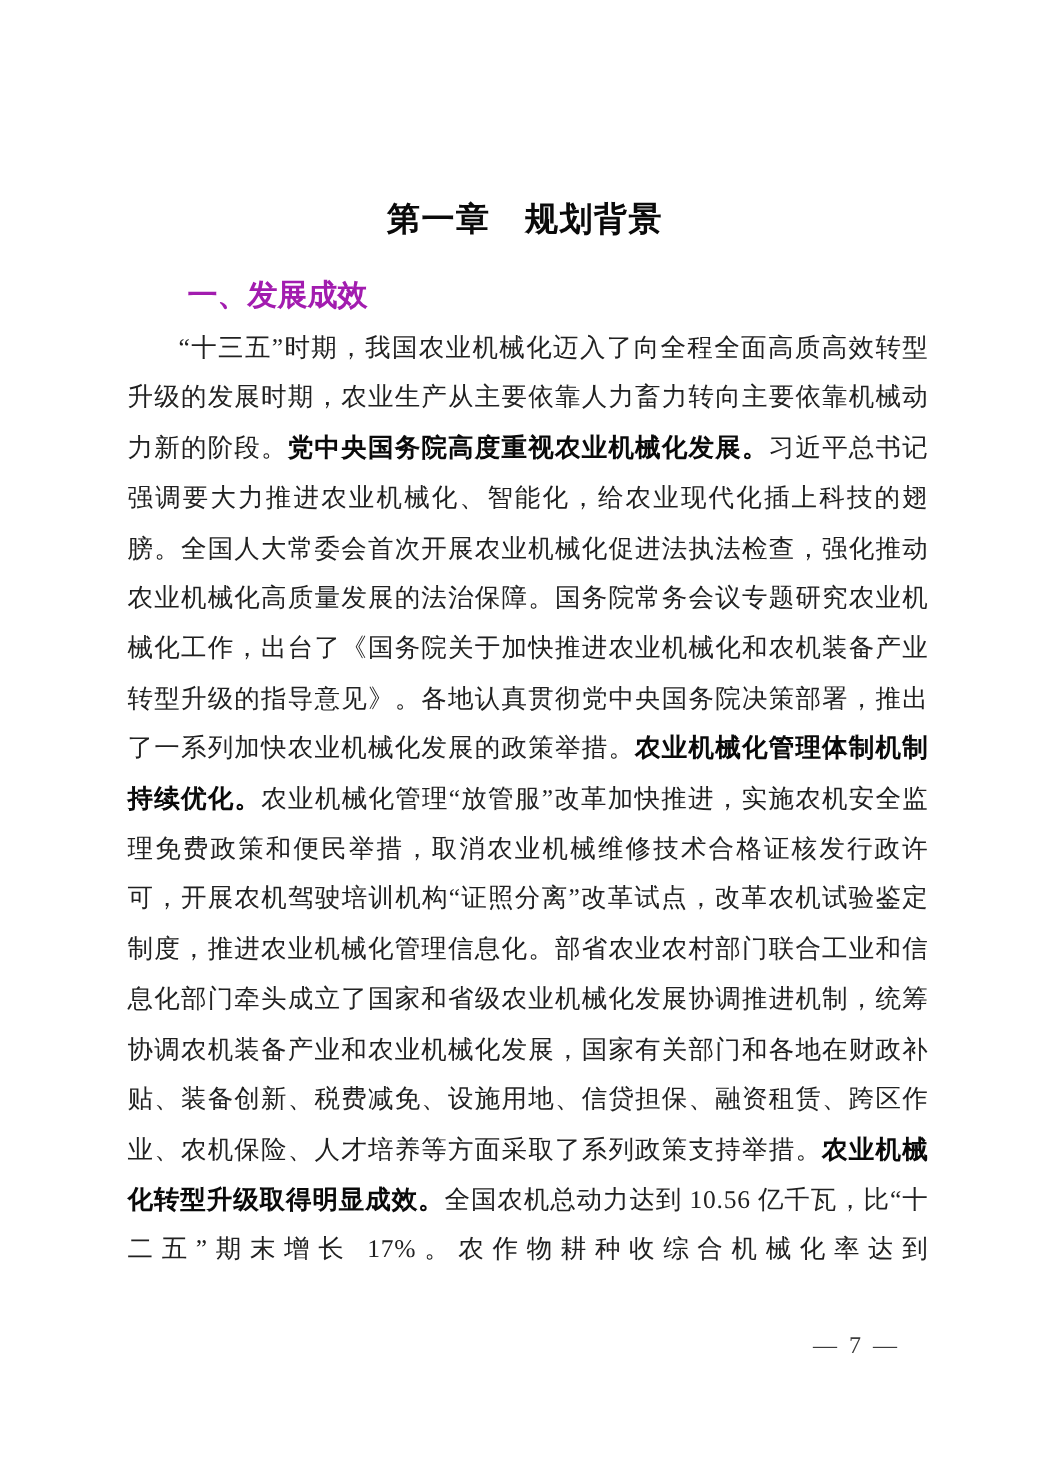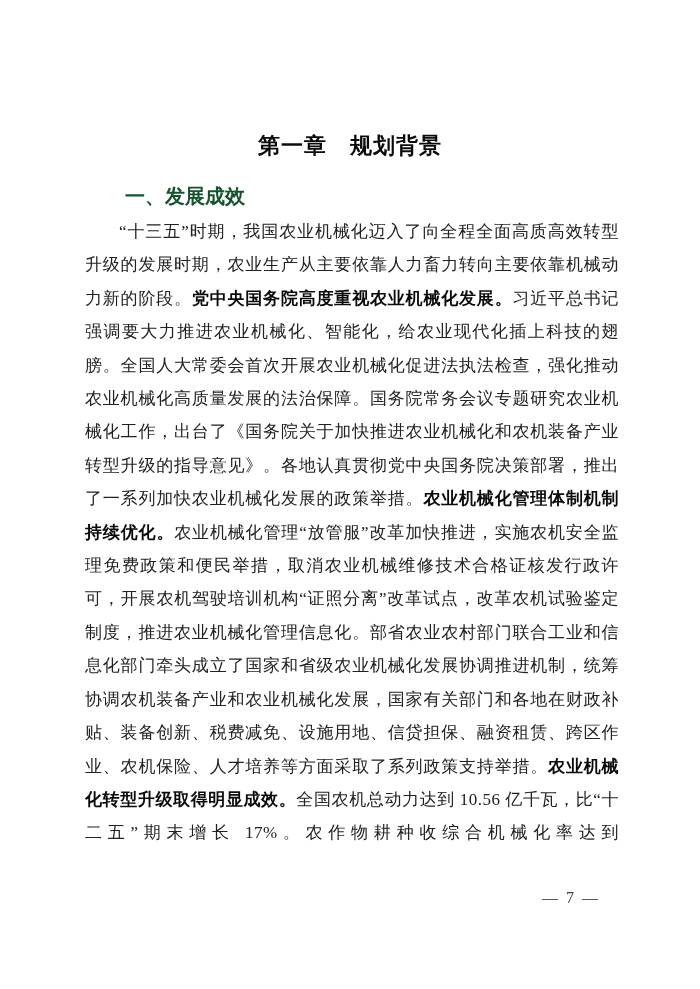--- a/index.html
+++ b/index.html
@@ -31,21 +31,21 @@
   }
   .section-heading {
     position: absolute;
     top: 183px;
     left: 85px;
     width: 534px;
     text-indent: 2em;
     font-family: "Liberation Sans", "DejaVu Sans", sans-serif;
     font-weight: bold;
     font-size: 20px;
-    color: #14532d;
+    color: #a21caf;
   }
   .body-paragraph {
     position: absolute;
     top: 215px;
     left: 85px;
     width: 534px;
     font-size: 17px;
     line-height: 33.4px;
     text-align: justify;
     text-align-last: justify;

